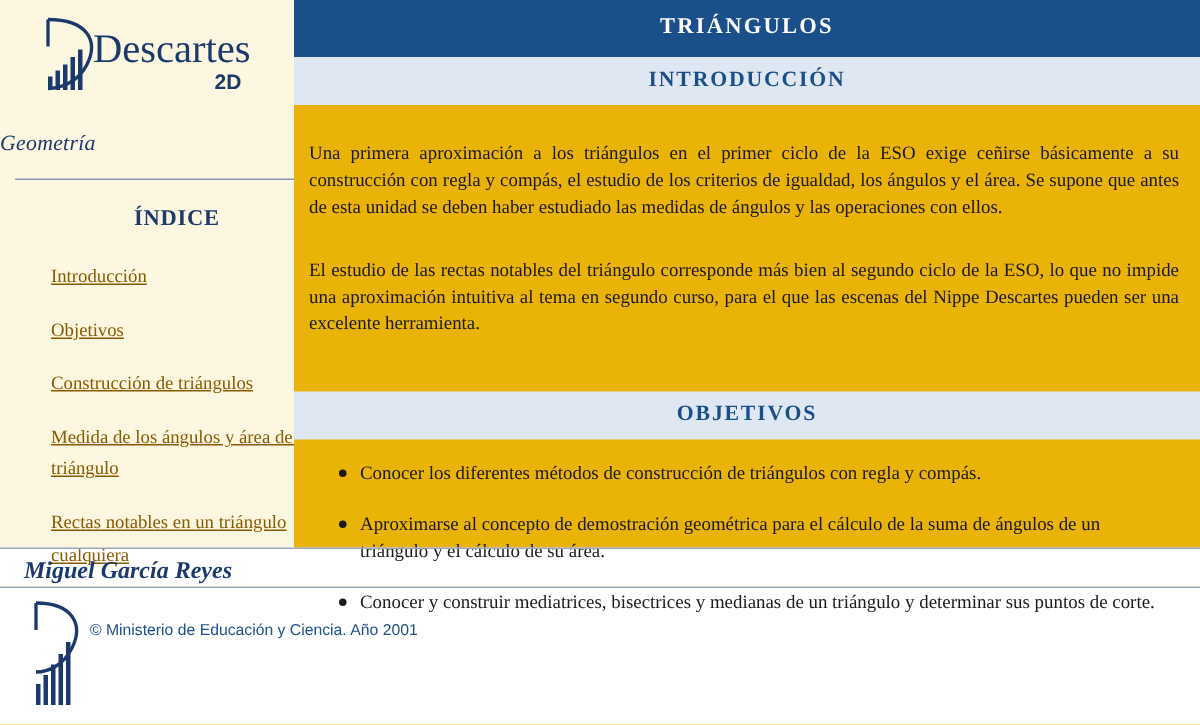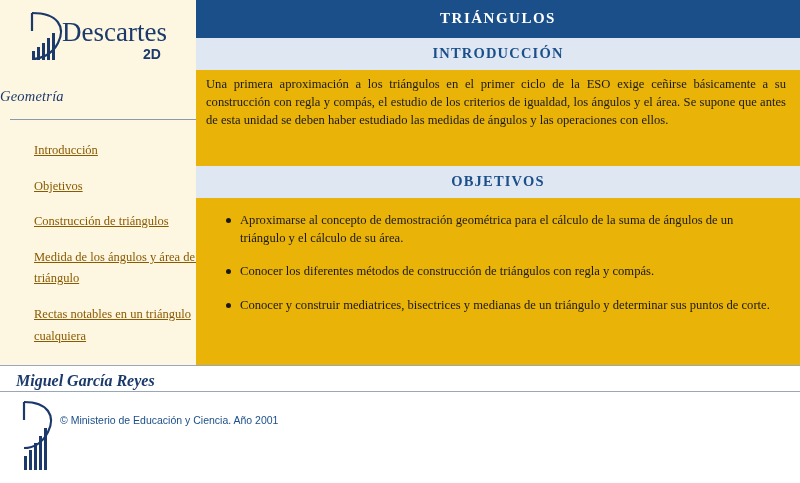--- a/index.html
+++ b/index.html
@@ -106,21 +106,21 @@
     font-weight: bold;
     letter-spacing: 1.2px;
     padding: 7px 0 8px 0;
   }
   .body-text {
     font-family: "Liberation Serif", serif;
     font-size: 12.6px;
     color: #1a1a1a;
     line-height: 1.42;
     text-align: justify;
-    margin: 6px 14px 0 10px;
+    margin: 24px 14px 0 10px;
   }
   .spacer-lg {
     height: 36px;
   }
   .objectives {
     margin: 14px 26px 0 22px;
     padding: 0 0 0 22px;
     list-style: none;
   }
   .objectives li {
@@ -203,20 +203,21 @@
 
         <text x="44" y="36" font-family="Liberation Serif, serif" font-size="27" fill="#1b3a6b">Descartes</text>
         <text x="125" y="54" font-family="Liberation Sans, sans-serif" font-size="14" font-weight="bold" fill="#1b3a6b">2D</text>
       </svg>
     </div>
 
     <div class="geometria">Geometría</div>
 
     <hr class="sidebar-rule">
 
+    <div class="indice-title">ÍNDICE</div>
 
     <ul class="toc">
       <li>
         <a>Introducción</a>
       </li>
       <li>
         <a>Objetivos</a>
       </li>
       <li>
         <a>Construcción de triángulos</a>
@@ -230,28 +231,29 @@
     </ul>
   </div>
 
   <div class="main">
 
     <div class="banner">TRIÁNGULOS</div>
 
     <div class="section-head">INTRODUCCIÓN</div>
 
     <p class="body-text">Una primera aproximación a los triángulos en el primer ciclo de la ESO exige ceñirse básicamente a su construcción con regla y compás, el estudio de los criterios de igualdad, los ángulos y el área. Se supone que antes de esta unidad se deben haber estudiado las medidas de ángulos y las operaciones con ellos.</p>
+    <p class="body-text">El estudio de las rectas notables del triángulo corresponde más bien al segundo ciclo de la ESO, lo que no impide una aproximación intuitiva al tema en segundo curso, para el que las escenas del Nippe Descartes pueden ser una excelente herramienta.</p>
 
     <div class="spacer-lg"></div>
 
     <div class="section-head">OBJETIVOS</div>
 
     <ul class="objectives">
+      <li>Conocer los diferentes métodos de construcción de triángulos con regla y compás.</li>
       <li>Aproximarse al concepto de demostración geométrica para el cálculo de la suma de ángulos de un triángulo y el cálculo de su área.</li>
-      <li>Conocer los diferentes métodos de construcción de triángulos con regla y compás.</li>
       <li>Conocer y construir mediatrices, bisectrices y medianas de un triángulo y determinar sus puntos de corte.</li>
     </ul>
   </div>
 
   <div class="footer-rule-top"></div>
   <div class="author">Miguel García Reyes</div>
   <div class="footer-rule-bottom"></div>
 
   <svg class="footer-logo" width="46" height="80" viewBox="0 0 46 80">
     <path d="M10 6 C 34 6, 42 20, 34 36 C 28 48, 18 52, 10 52" fill="none" stroke="#1b3a6b" stroke-width="2.2"></path>

